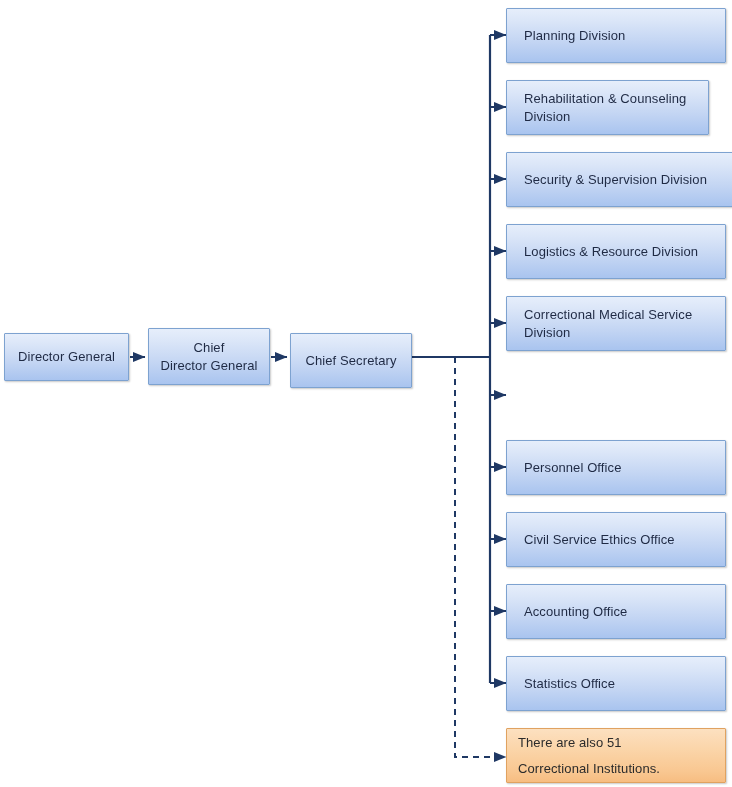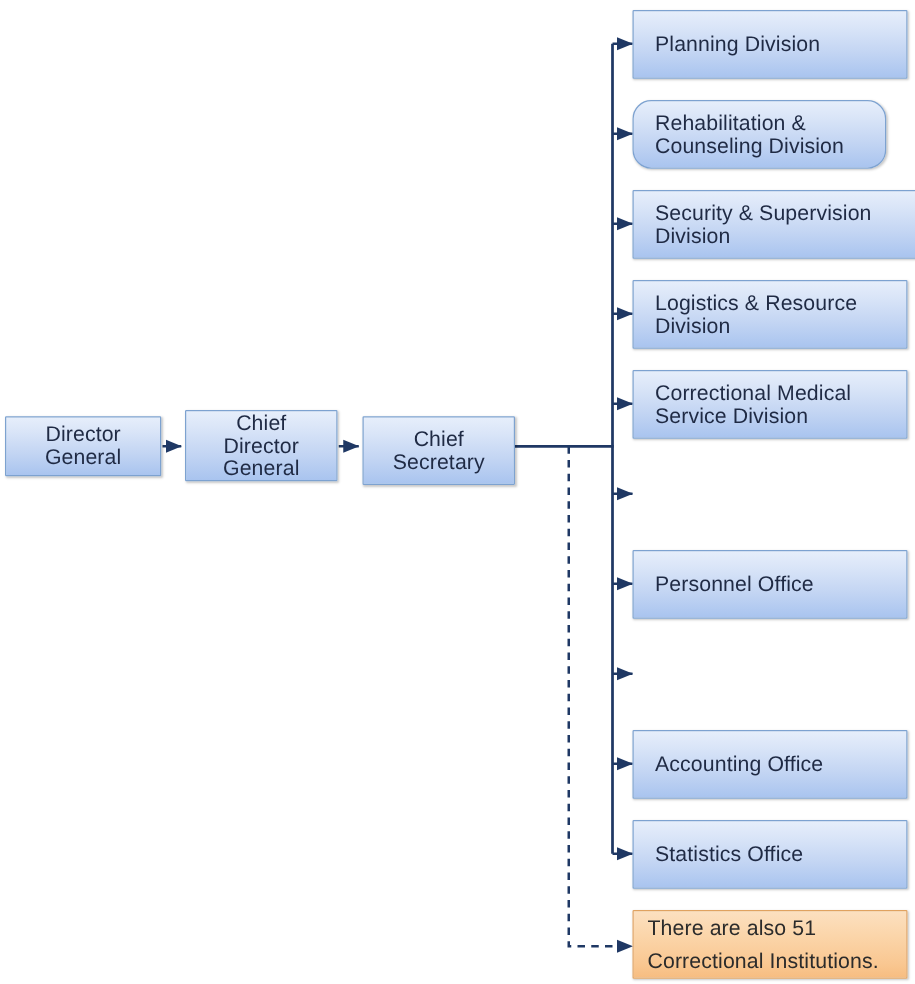--- a/index.html
+++ b/index.html
@@ -22,21 +22,21 @@
     border:1px solid #7da2d0;
     border-radius:1px;
     display:flex;
     align-items:center;
     z-index:2;
     box-shadow:1px 1px 2px rgba(0,0,0,0.22);
     background:linear-gradient(to bottom,#e6eefb 0%,#dbe6f8 22%,#c3d5f3 62%,#a9c4ef 100%);
   }
   .node .label{
     color:#1f2a44;
-    font-size:17px;
+    font-size:13px;
     line-height:18px;
     letter-spacing:0.1px;
   }
 
   
   .node.chain{justify-content:center;}
   .node.chain .label{text-align:center;padding:0 6px;}
 
   
   .node.branch .label{padding-left:17px;text-align:left;}
@@ -101,41 +101,44 @@
   </div>
 
   <div class="node chain" style="left:290px; top:333px; width:122px; height:55px;">
     <span class="label">Chief Secretary</span>
   </div>
 
   <div class="node branch" style="left:506px; top:8px; width:220px; height:55px;">
     <span class="label">Planning Division</span>
   </div>
 
-  <div class="node branch" style="left:506px; top:80px; width:203px; height:55px;border-radius:15px;">
+  <div class="node branch" style="left:506px; top:80px; width:203px; height:55px;">
     <span class="label">Rehabilitation &amp; Counseling Division</span>
   </div>
 
   <div class="node branch" style="left:506px; top:152px; width:248px; height:55px;">
     <span class="label">Security &amp; Supervision Division</span>
   </div>
 
   <div class="node branch" style="left:506px; top:224px; width:220px; height:55px;">
     <span class="label">Logistics &amp; Resource Division</span>
   </div>
 
   <div class="node branch" style="left:506px; top:296px; width:220px; height:55px;">
     <span class="label">Correctional Medical Service Division</span>
   </div>
 
 
   <div class="node branch" style="left:506px; top:440px; width:220px; height:55px;">
     <span class="label">Personnel Office</span>
   </div>
 
+  <div class="node branch" style="left:506px; top:512px; width:220px; height:55px;">
+    <span class="label">Civil Service Ethics Office</span>
+  </div>
 
   <div class="node branch" style="left:506px; top:584px; width:220px; height:55px;">
     <span class="label">Accounting Office</span>
   </div>
 
   <div class="node branch" style="left:506px; top:656px; width:220px; height:55px;">
     <span class="label">Statistics Office</span>
   </div>
 
   <div class="node note" style="left:506px; top:728px; width:220px; height:55px;">

